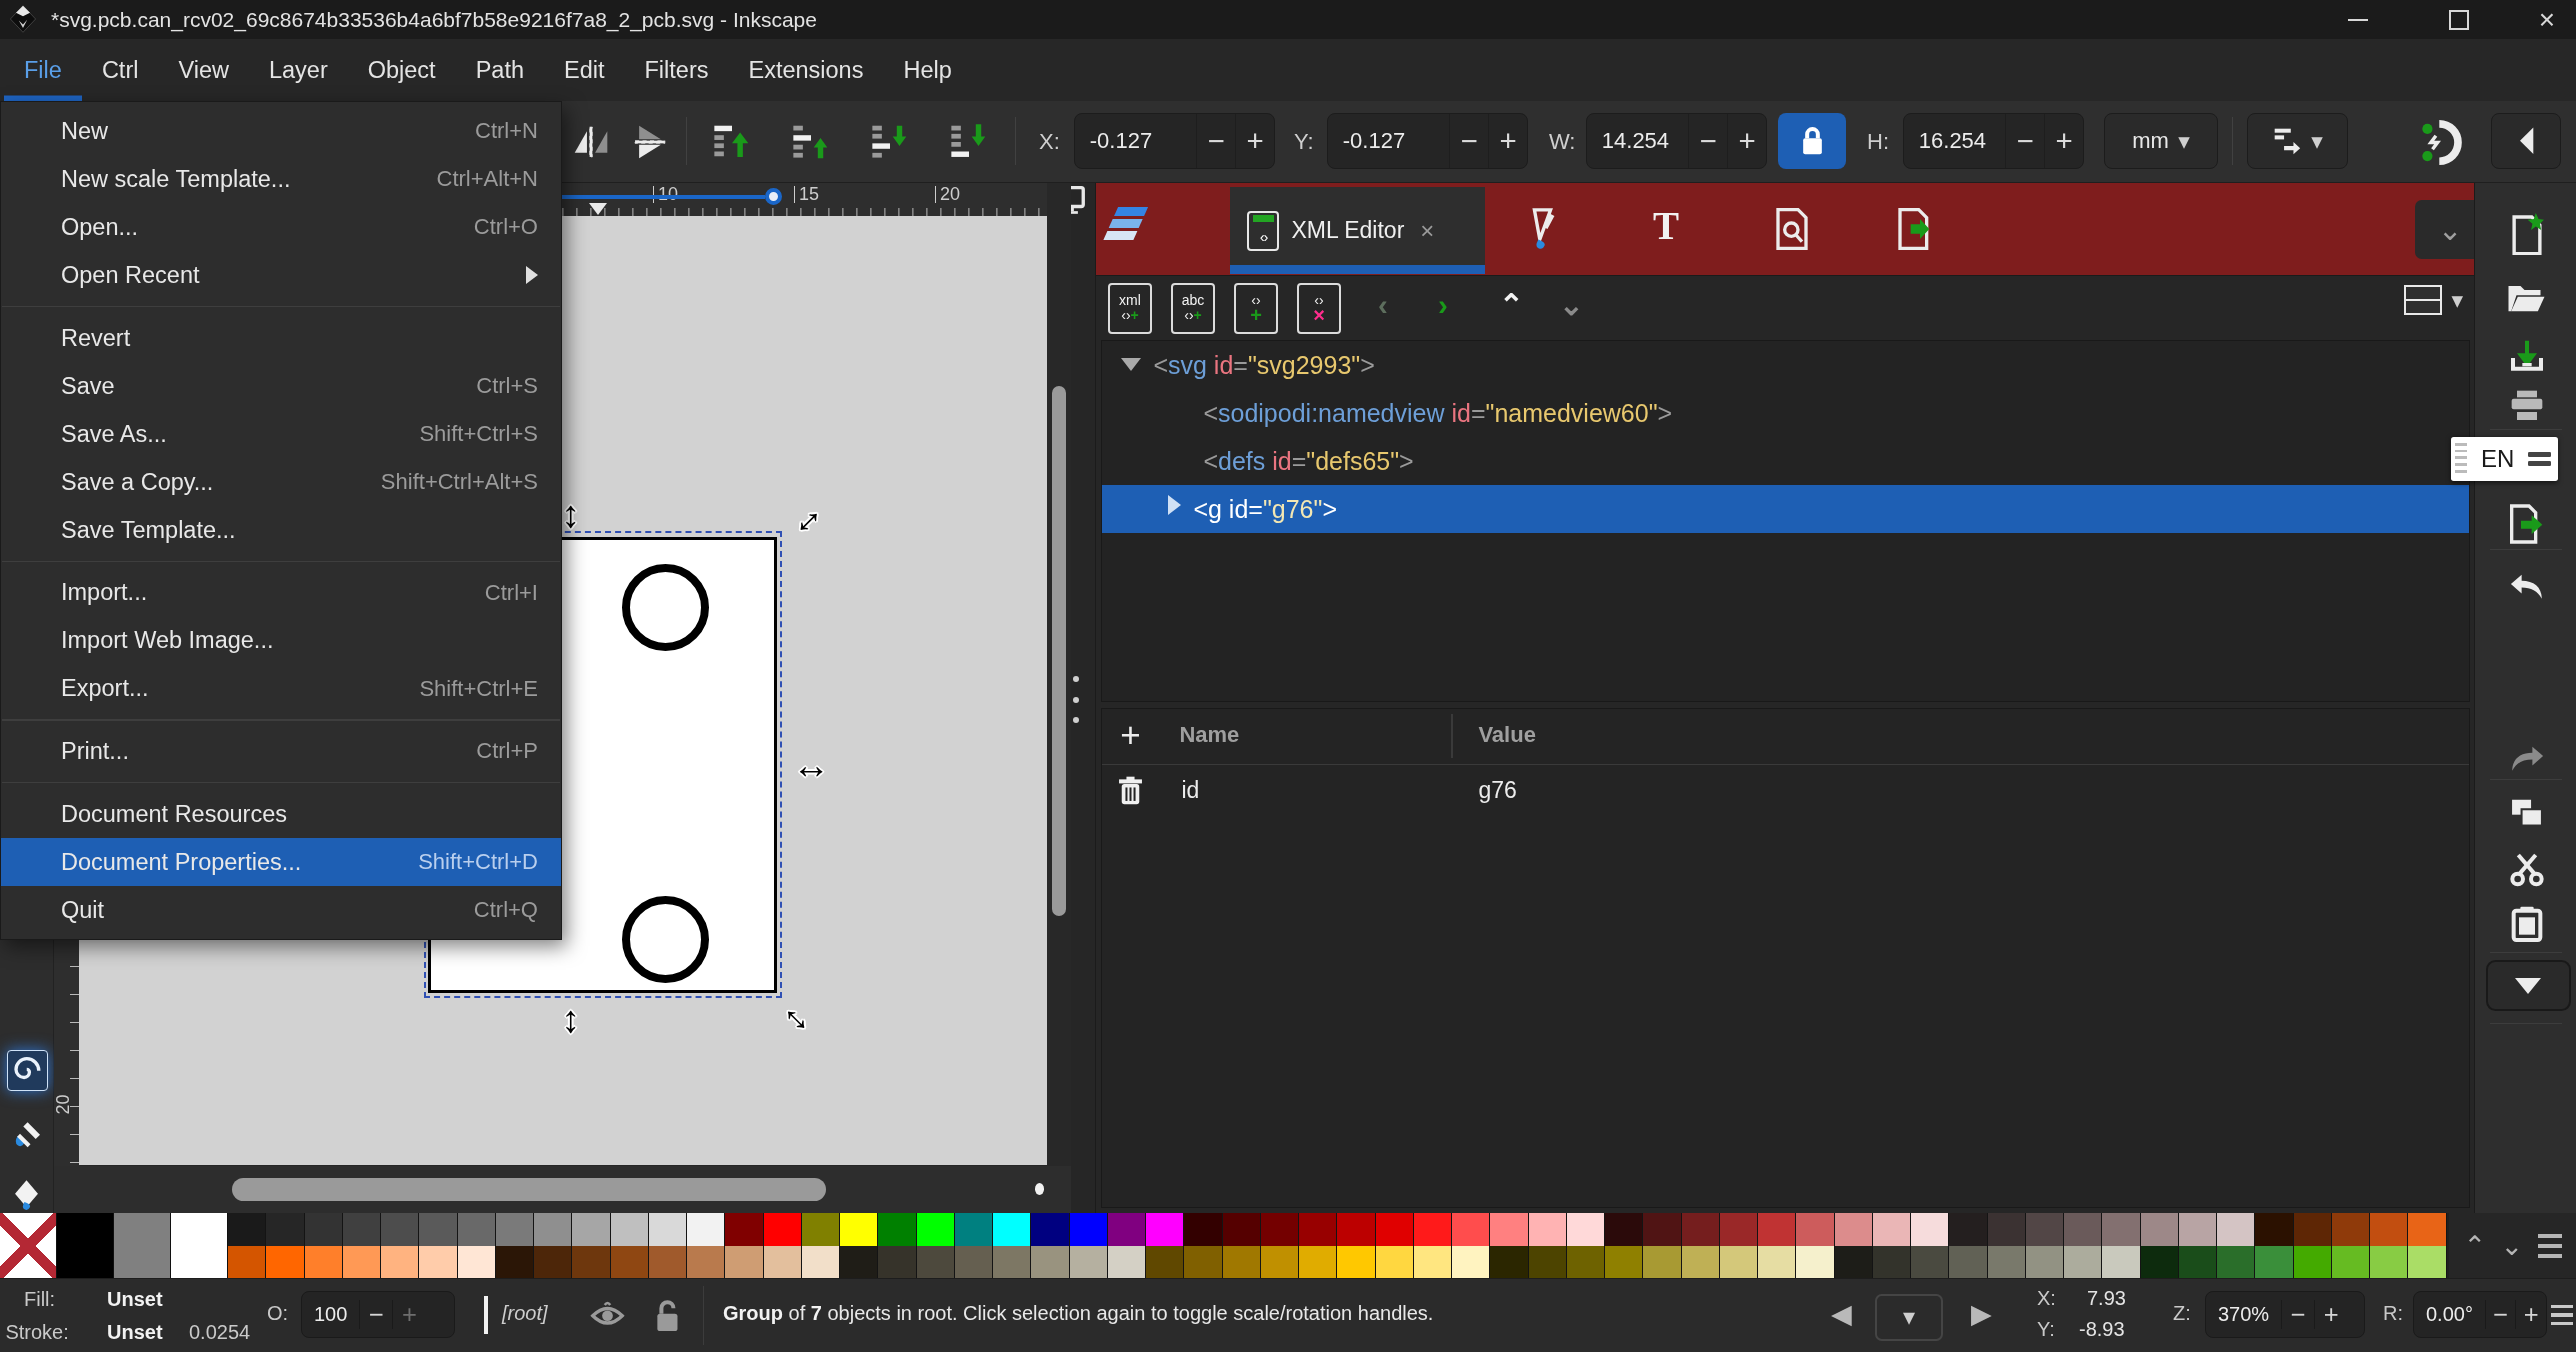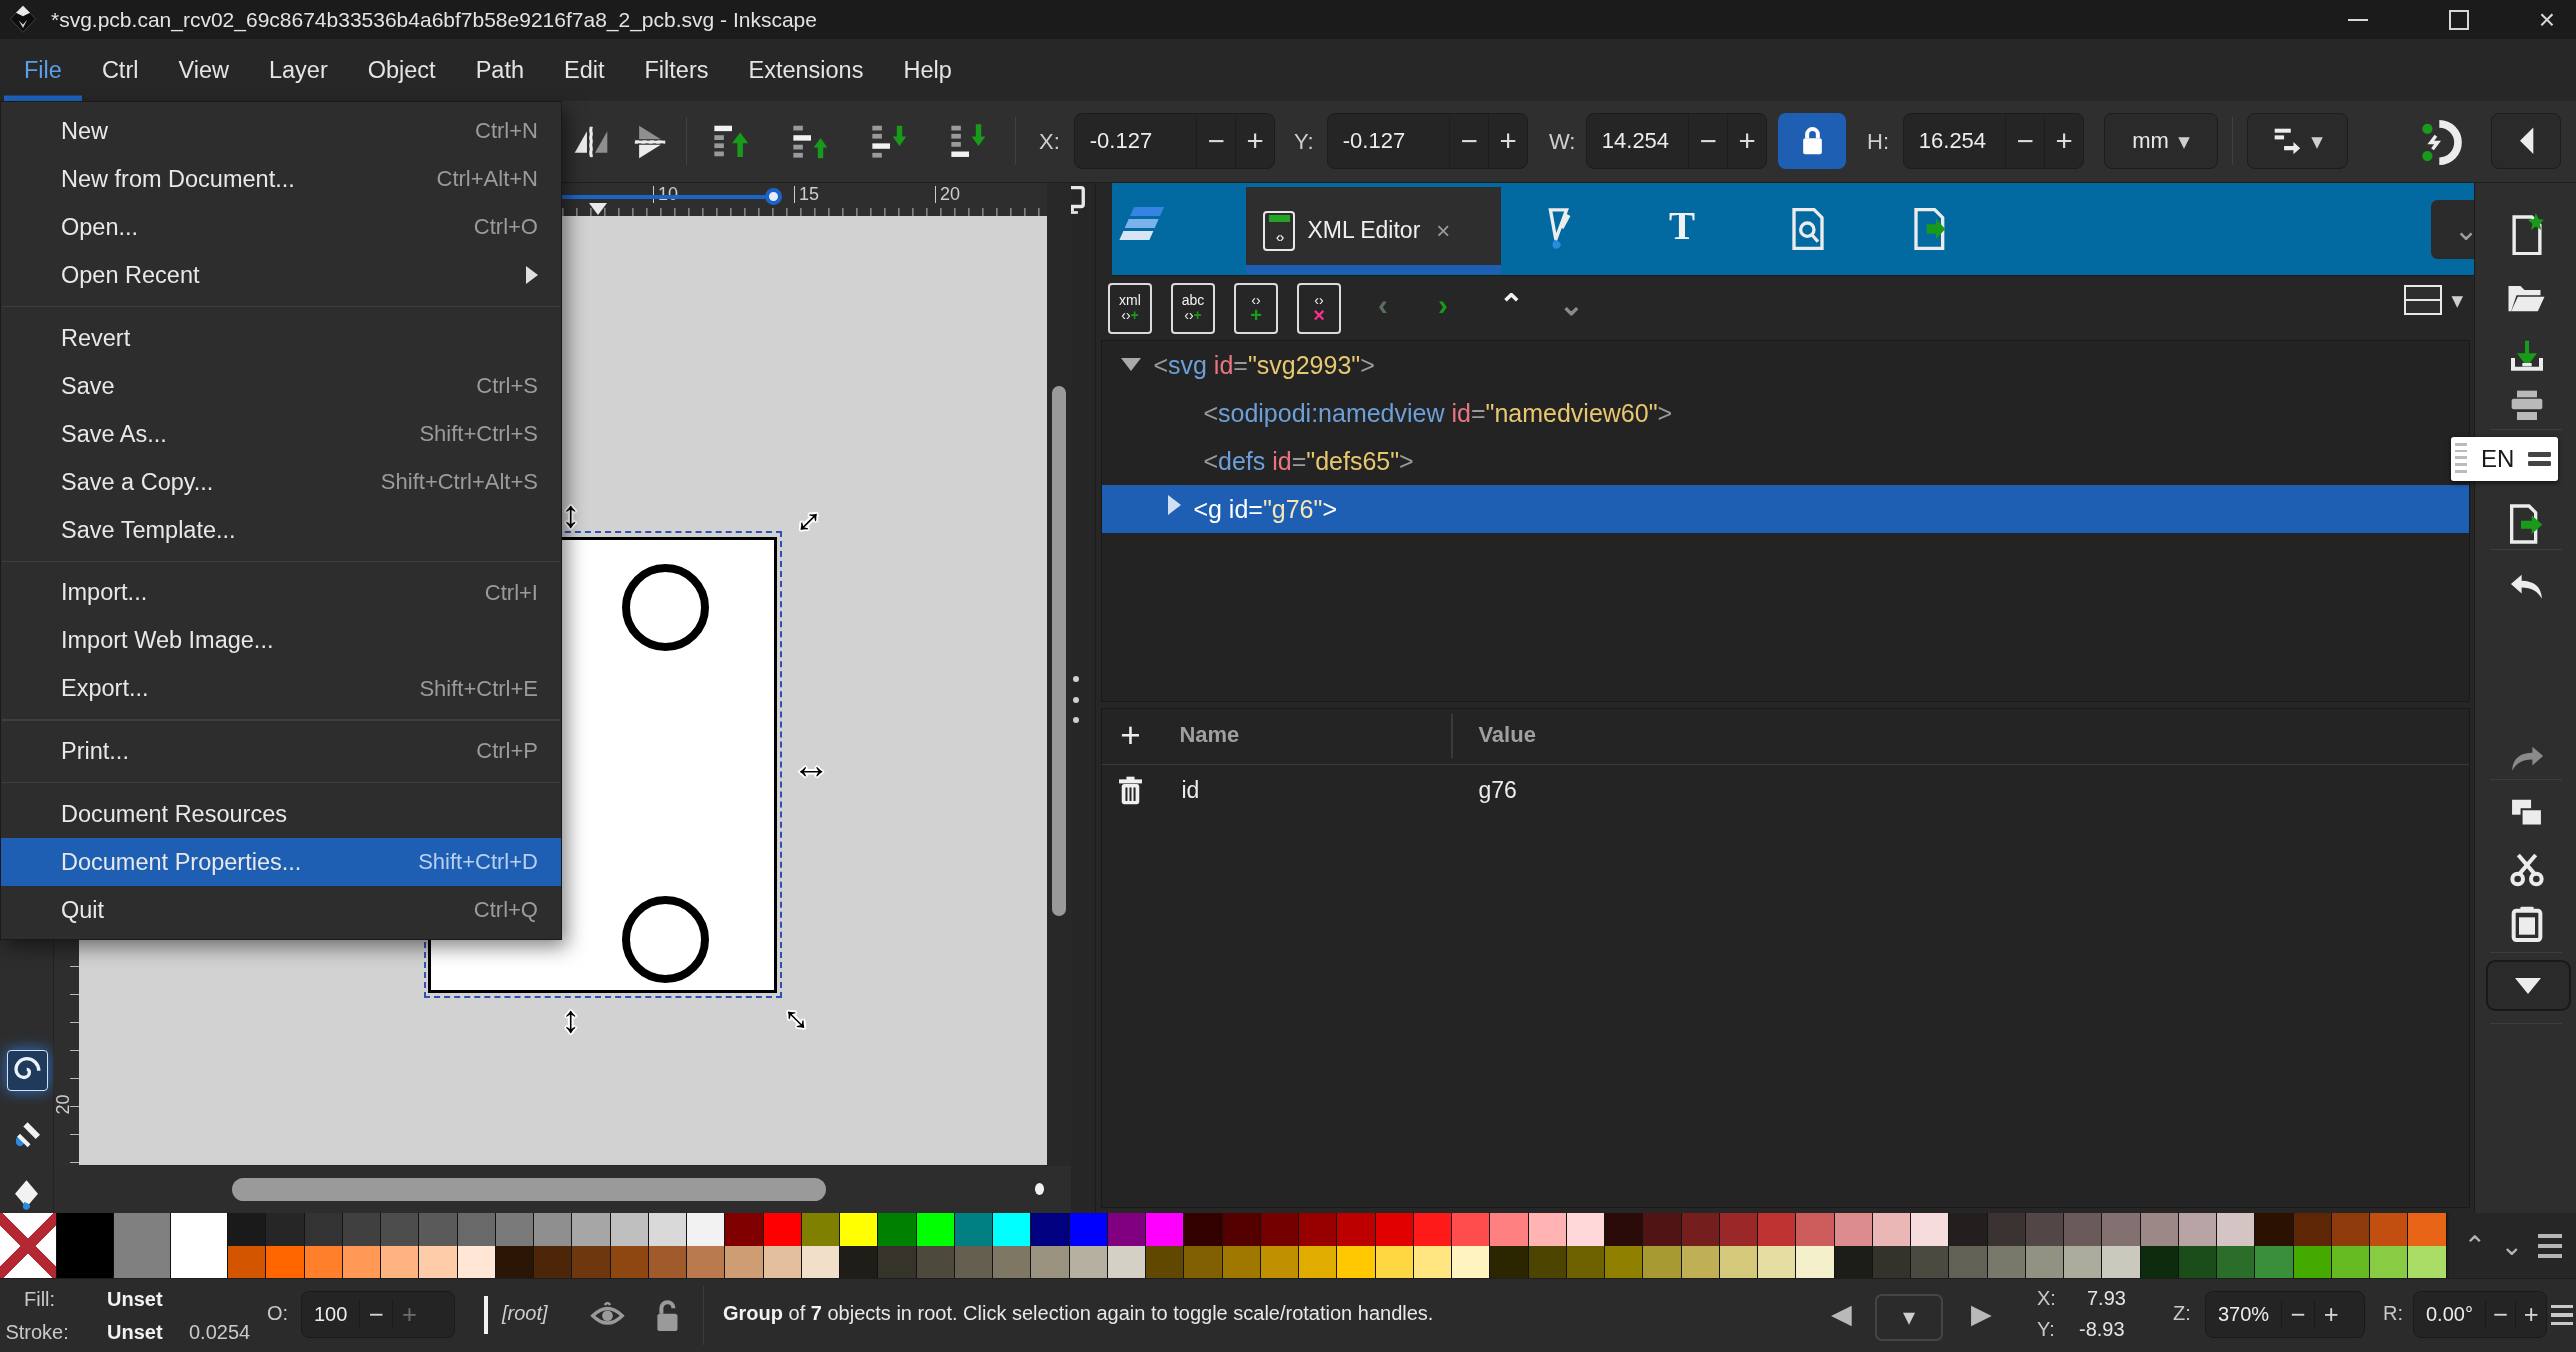--- a/index.html
+++ b/index.html
@@ -56,21 +56,21 @@
      text-shadow:-2px 0 #fff,2px 0 #fff,0 -2px #fff,0 2px #fff,-1.3px -1.3px #fff,1.3px 1.3px #fff,-1.3px 1.3px #fff,1.3px -1.3px #fff;}
   #vscroll{left:1047px;top:183px;width:24px;height:983px;background:#282828;}
   #vthumb{position:absolute;left:4.7px;top:203px;width:14.8px;height:530px;background:#9a9a9a;border-radius:7.4px;}
   #splitter-dots{left:1072px;top:676px;width:8px;height:47px;display:flex;flex-direction:column;justify-content:space-between;align-items:center;}
   #splitter-dots i{width:6px;height:6px;border-radius:50%;background:#cfcfcf;}
   #hscroll{left:54px;top:1166px;width:1017px;height:47px;background:#2d2d2d;}
   #hthumb{position:absolute;left:178px;top:12px;width:594px;height:23px;background:#9a9a9a;border-radius:11.4px;}
   #rot-dot{position:absolute;left:981px;top:17.4px;width:9.4px;height:12px;background:#f2f2f2;border-radius:50%;}
   
   #dock{left:1095px;top:183px;width:1379px;height:1030px;background:#262626;border-left:1.3px solid #1b1b1b;box-sizing:border-box;}
-  #dock-header{position:absolute;left:16px;top:0;width:100%;height:93px;background:#0369a1;border-bottom:1.3px solid #1b1b1b;box-sizing:border-box;}
+  #dock-header{position:absolute;left:0;top:0;width:100%;height:93px;background:#7f1d1d;border-bottom:1.3px solid #1b1b1b;box-sizing:border-box;}
   #tab-xml{position:absolute;left:134px;top:4px;width:255px;height:87px;background:#2e2e2e;display:flex;align-items:center;gap:12px;padding-left:17.4px;box-sizing:border-box;}
   #tab-underline{position:absolute;left:0;bottom:0;width:100%;height:8.7px;background:#1e5fb4;}
   #xml-tab-ic{width:32px;height:40px;border:2px solid #e8e8e8;border-radius:4px;position:relative;display:flex;align-items:flex-end;justify-content:center;font-size:14.8px;color:#fff;box-sizing:border-box;}
   #xml-tab-ic::before{content:"";position:absolute;top:2.7px;left:3.4px;right:3.4px;height:6.7px;background:#23a523;}
   #xml-tab-ic::after{content:"\2039\203A";letter-spacing:-1.3px;margin-bottom:4px;}
   #tab-label{font-size:23px;color:#f0f0f0;white-space:nowrap;}
   #tab-close{font-size:24px;color:#9a9a9a;margin-left:4px;}
   .dockic{position:absolute;top:24px;}
   #dock-chevron{position:absolute;left:1319px;top:17.4px;width:70px;height:59px;background:#2a2a2a;border-radius:6.7px;display:flex;align-items:center;justify-content:center;color:#9f9f9f;font-size:29.5px;}
   #xml-toolbar{position:absolute;left:0;top:93px;width:100%;height:64px;background:#262626;}
@@ -520,21 +520,21 @@
         <i></i>
       </div>
   </div>
 
   <div id="file-menu" class="abs">
       <div class="menu-item">
         <span class="lab">New</span>
         <span class="sc">Ctrl+N</span>
       </div>
       <div class="menu-item">
-        <span class="lab">New from Document...</span>
+        <span class="lab">New scale Template...</span>
         <span class="sc">Ctrl+Alt+N</span>
       </div>
       <div class="menu-item">
         <span class="lab">Open...</span>
         <span class="sc">Ctrl+O</span>
       </div>
       <div class="menu-item">
         <span class="lab">Open Recent</span>
         <span class="sub"></span>
       </div>

